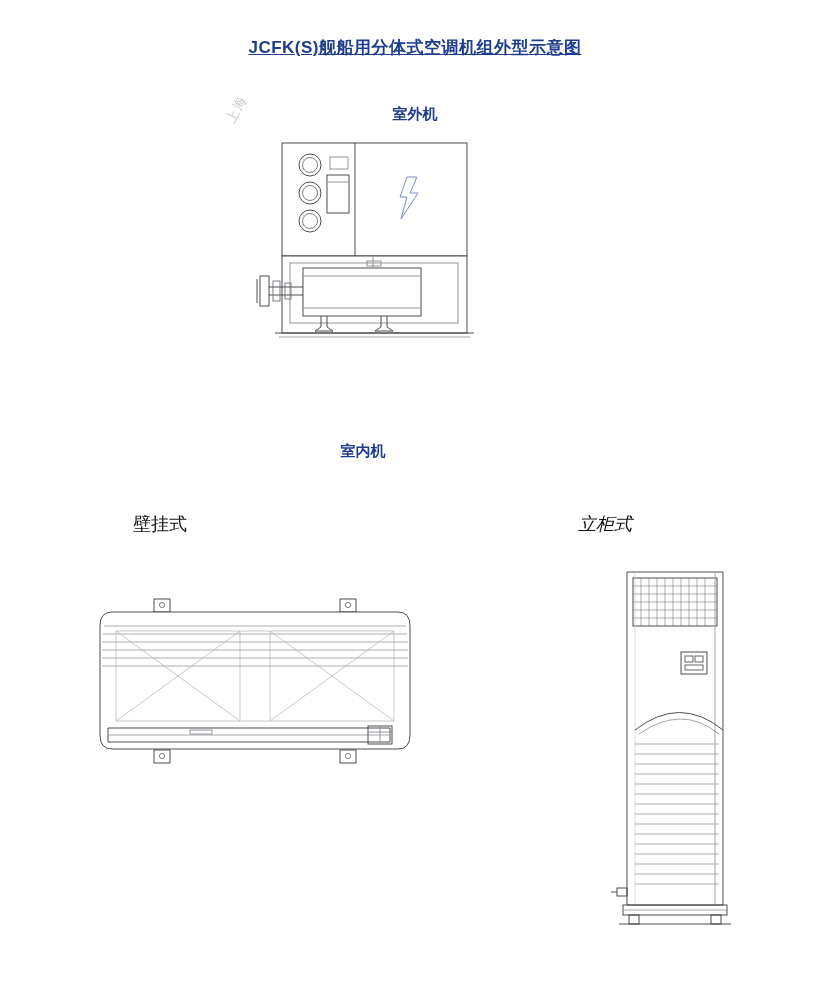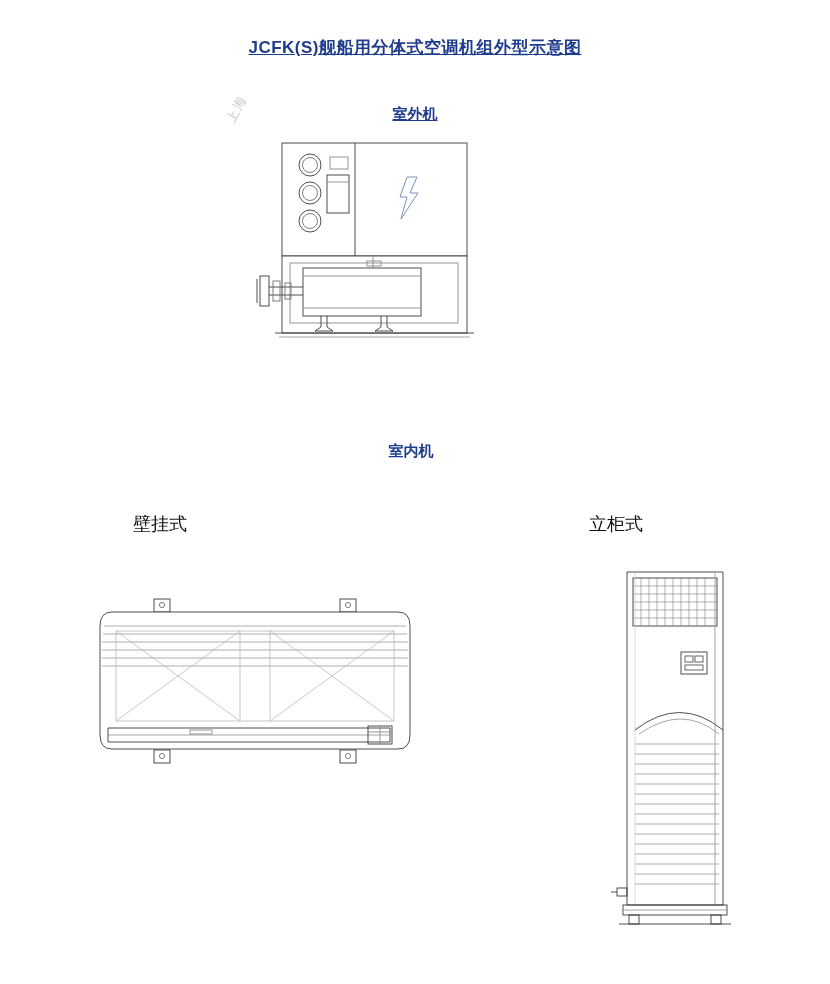--- a/index.html
+++ b/index.html
@@ -61,21 +61,21 @@
 </style>
 </head>
 <body>
 
 <div class="page">
 
   <div class="title">JCFK(S)舰船用分体式空调机组外型示意图</div>
 
   <div class="watermark">上海</div>
 
-  <div class="section-label" style="top:105px; left:0; width:830px;text-decoration:underline;">室外机</div>
+  <div class="section-label" style="top:105px; left:0; width:830px;">室外机</div>
 
   <div class="fig" style="left:255px; top:135px;">
     <svg width="240" height="235" viewBox="0 0 240 235" fill="none" stroke="#3a3a3a" stroke-width="0.9" shape-rendering="geometricPrecision">
 
       <rect x="27" y="8" width="185" height="113" fill="#ffffff" stroke="#3a3a3a"></rect>
 
       <line x1="100" y1="8" x2="100" y2="121"></line>
 
       <circle cx="55" cy="30" r="11"></circle>
       <circle cx="55" cy="30" r="7.5" stroke="#6f6f78"></circle>
@@ -108,25 +108,25 @@
       <rect x="112" y="126" width="14" height="5" stroke="#8a8a92"></rect>
 
       <path d="M66 181 L66 192 L60 196 L78 196 L72 192 L72 181" stroke="#3a3a3a"></path>
       <path d="M126 181 L126 192 L120 196 L138 196 L132 192 L132 181" stroke="#3a3a3a"></path>
 
       <line x1="20" y1="198" x2="219" y2="198" stroke="#3a3a3a"></line>
       <line x1="24" y1="202" x2="215" y2="202" stroke="#9a9aa5"></line>
     </svg>
   </div>
 
-  <div class="section-label" style="top:442px; left:0; width:726px;padding-left:48px;">室内机</div>
+  <div class="section-label" style="top:442px; left:0; width:726px;">室内机</div>
 
   <div class="sub-label" style="top:512px; left:60px; width:200px;">壁挂式</div>
 
-  <div class="sub-label" style="top:512px; left:516px; width:200px;">立柜式</div>
+  <div class="sub-label" style="top:512px; left:505px; width:200px;font-style:italic;">立柜式</div>
 
   <div class="fig" style="left:90px; top:595px;">
     <svg width="330" height="195" viewBox="0 0 330 195" fill="none" stroke="#3a3a3a" stroke-width="0.9">
 
       <rect x="64" y="4" width="16" height="13" stroke="#3a3a3a"></rect>
       <circle cx="72" cy="10" r="2.6" stroke="#6f6f78"></circle>
       <rect x="250" y="4" width="16" height="13" stroke="#3a3a3a"></rect>
       <circle cx="258" cy="10" r="2.6" stroke="#6f6f78"></circle>
 
       <path d="M22 17 q-12 0 -12 14 L10 140 q0 14 12 14 L308 154 q12 0 12 -14 L320 31 q0 -14 -12 -14 Z" fill="#ffffff" stroke="#3a3a3a"></path>

